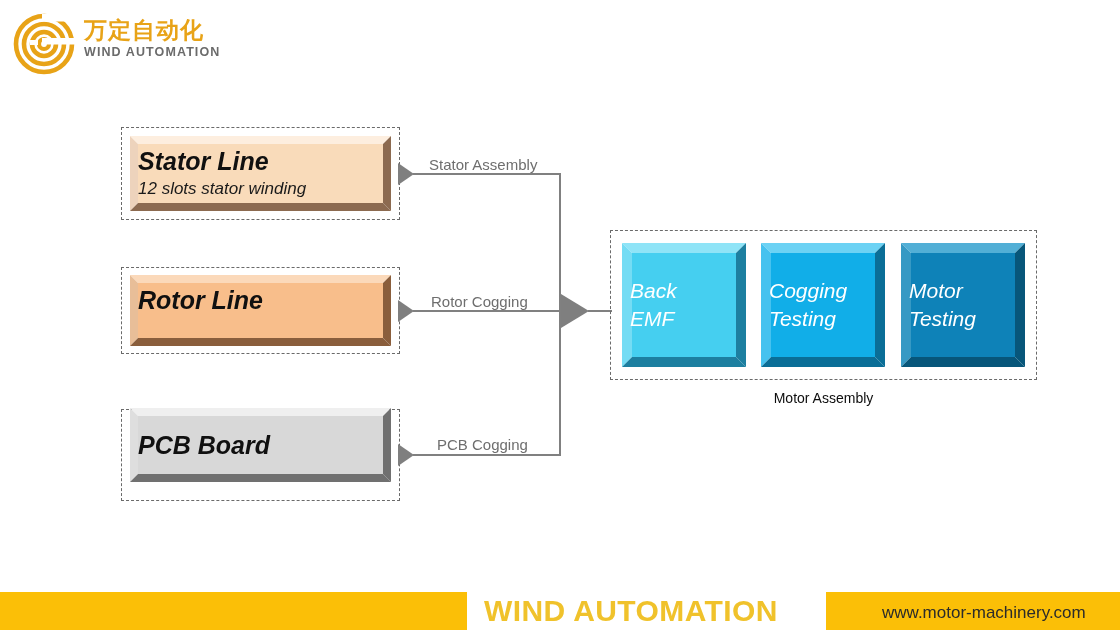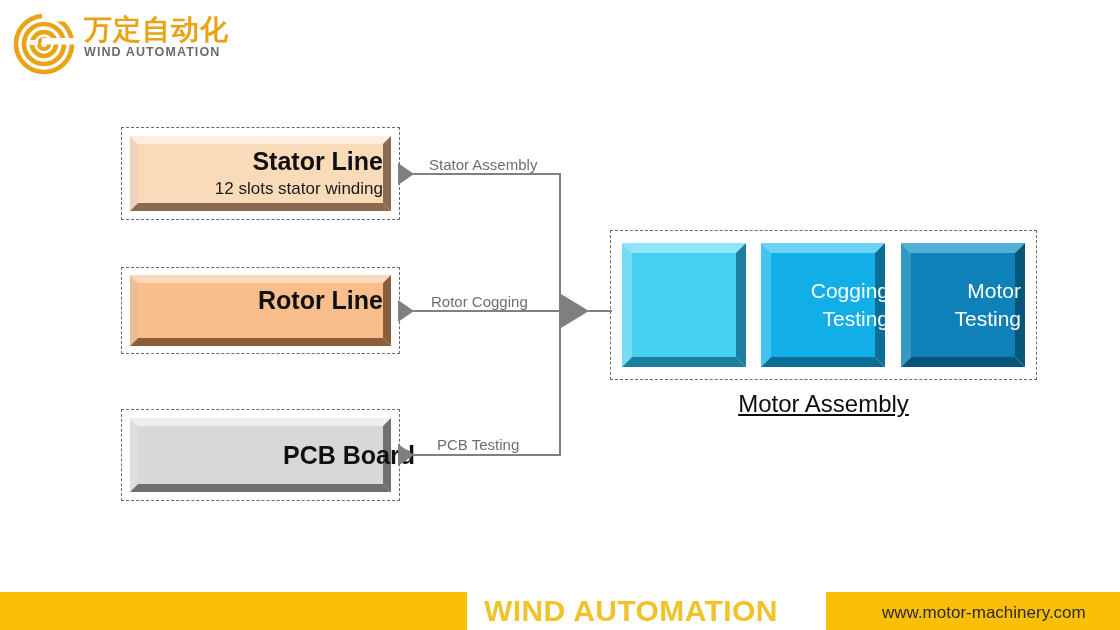--- a/index.html
+++ b/index.html
@@ -8,42 +8,42 @@
     font-family:"Liberation Sans", sans-serif;
     position:relative;overflow:hidden;
   }
   .stage{position:absolute;left:0;top:0;width:1120px;height:630px;}
 
   
   .logo-wrap{position:absolute;left:12px;top:12px;width:240px;height:62px;}
   .logo-mark{position:absolute;left:0;top:0;width:64px;height:64px;}
   .logo-text{position:absolute;left:72px;top:4px;}
   .logo-cn{
-    font-size:28px;font-weight:bold;color:#E8A317;letter-spacing:1px;
+    font-size:23px;font-weight:bold;color:#E8A317;letter-spacing:1px;
     line-height:28px;white-space:nowrap;
   }
   .logo-en{
     font-size:12.5px;font-weight:bold;color:#6b6b6b;letter-spacing:1.1px;
     line-height:16px;white-space:nowrap;
   }
 
   
   .dgroup{
     position:absolute;border:1.5px dashed #6a6a6a;background:transparent;
     box-sizing:border-box;
   }
 
   
   .box3d{
     position:absolute;box-sizing:border-box;
     display:flex;flex-direction:column;align-items:center;justify-content:center;
     text-align:center;
   }
   .box3d .face{position:absolute;left:8px;top:8px;right:8px;bottom:8px;
-    display:flex;flex-direction:column;align-items:flex-end;justify-content:center;}
+    display:flex;flex-direction:column;align-items:flex-start;justify-content:center;font-style:italic;}
   .b-title{font-weight:bold;color:#101010;line-height:1.08;}
   .b-sub{color:#1a1a1a;line-height:1.15;}
 
   
   .hline{position:absolute;background:#808080;height:2px;}
   .vline{position:absolute;background:#808080;width:2px;}
   .arrow-l{
     position:absolute;width:0;height:0;
     border-top:11px solid transparent;border-bottom:11px solid transparent;
     border-left:16px solid #7f7f7f;
@@ -53,23 +53,22 @@
     border-top:17px solid transparent;border-bottom:17px solid transparent;
     border-left:28px solid #7f7f7f;
   }
   .edge-label{
     position:absolute;color:#6e6e6e;font-size:15px;white-space:nowrap;
     background:#ffffff;padding:0 3px;
   }
 
   
   .ma-caption{
-    position:absolute;font-size:24px;color:#0d0d0d;white-space:nowrap;
+    position:absolute;font-size:14px;color:#0d0d0d;white-space:nowrap;
     text-align:center;
-    text-decoration:underline;
   }
   .blue-label{color:#ffffff;font-size:21px;line-height:1.32;font-weight:normal;}
 
   
   .f-bar-left{position:absolute;background:#FBBF07;}
   .f-bar-right{position:absolute;background:#FBBF07;}
   .f-brand{
     position:absolute;color:#F0C22B;font-weight:bold;font-size:30px;
     letter-spacing:0.4px;white-space:nowrap;
   }
@@ -125,21 +124,21 @@
       <polygon points="261,0 261,71 253,63 253,8" fill="#8A5E3C"></polygon>
       <polygon points="0,71 8,63 253,63 261,71" fill="#8A5E3C"></polygon>
       <rect x="8" y="8" width="245" height="55" fill="#F8BE8B"></rect>
     </svg>
     <div class="face">
       <div class="b-title" style="font-size:25px;">Rotor Line</div>
     </div>
   </div>
 
   <div class="dgroup" style="left:121px;top:409px;width:279px;height:92px;"></div>
-  <div class="box3d" style="left:130px;top:418px;width:293px;height:74px;">
+  <div class="box3d" style="left:130px;top:408px;width:293px;height:74px;">
     <svg width="261" height="74" viewBox="0 0 261 74" style="position:absolute;left:0;top:0;" aria-hidden="true">
       <polygon points="0,0 261,0 253,8 8,8" fill="#EFEFEF"></polygon>
       <polygon points="0,0 8,8 8,66 0,74" fill="#DEDEDE"></polygon>
       <polygon points="261,0 261,74 253,66 253,8" fill="#707070"></polygon>
       <polygon points="0,74 8,66 253,66 261,74" fill="#707070"></polygon>
       <rect x="8" y="8" width="245" height="58" fill="#D8D8D8"></rect>
     </svg>
     <div class="face">
       <div class="b-title" style="font-size:25px;">PCB Board</div>
     </div>
@@ -150,35 +149,39 @@
   <div class="vline" style="left:559px;top:173px;height:138px;"></div>
   <div class="edge-label" style="left:426px;top:156px;">Stator Assembly</div>
 
   <div class="arrow-l" style="left:398px;top:300px;"></div>
   <div class="hline" style="left:413px;top:310px;width:148px;"></div>
   <div class="edge-label" style="left:428px;top:293px;">Rotor Cogging</div>
 
   <div class="arrow-l" style="left:398px;top:444px;"></div>
   <div class="hline" style="left:413px;top:454px;width:148px;"></div>
   <div class="vline" style="left:559px;top:310px;height:146px;"></div>
-  <div class="edge-label" style="left:434px;top:436px;">PCB Testing</div>
+  <div class="edge-label" style="left:434px;top:436px;">PCB Cogging</div>
 
   <div class="arrow-r" style="left:561px;top:294px;"></div>
   <div class="hline" style="left:588px;top:310px;width:24px;"></div>
 
   <div class="dgroup" style="left:610px;top:230px;width:427px;height:150px;"></div>
 
   <div class="box3d" style="left:622px;top:243px;width:124px;height:124px;">
     <svg width="124" height="124" viewBox="0 0 124 124" style="position:absolute;left:0;top:0;" aria-hidden="true">
       <polygon points="0,0 124,0 114,10 10,10" fill="#8FE4F7"></polygon>
       <polygon points="0,0 10,10 10,114 0,124" fill="#74DCF4"></polygon>
       <polygon points="124,0 124,124 114,114 114,10" fill="#1D7FA0"></polygon>
       <polygon points="0,124 10,114 114,114 124,124" fill="#1D7FA0"></polygon>
       <rect x="10" y="10" width="104" height="104" fill="#45CFF0"></rect>
     </svg>
+    <div class="face">
+      <div class="blue-label">Back</div>
+      <div class="blue-label">EMF</div>
+    </div>
   </div>
 
   <div class="box3d" style="left:761px;top:243px;width:136px;height:124px;">
     <svg width="124" height="124" viewBox="0 0 124 124" style="position:absolute;left:0;top:0;" aria-hidden="true">
       <polygon points="0,0 124,0 114,10 10,10" fill="#6CD2F4"></polygon>
       <polygon points="0,0 10,10 10,114 0,124" fill="#46C2EF"></polygon>
       <polygon points="124,0 124,124 114,114 114,10" fill="#0A6E97"></polygon>
       <polygon points="0,124 10,114 114,114 124,124" fill="#0A6E97"></polygon>
       <rect x="10" y="10" width="104" height="104" fill="#11AEE8"></rect>
     </svg>

